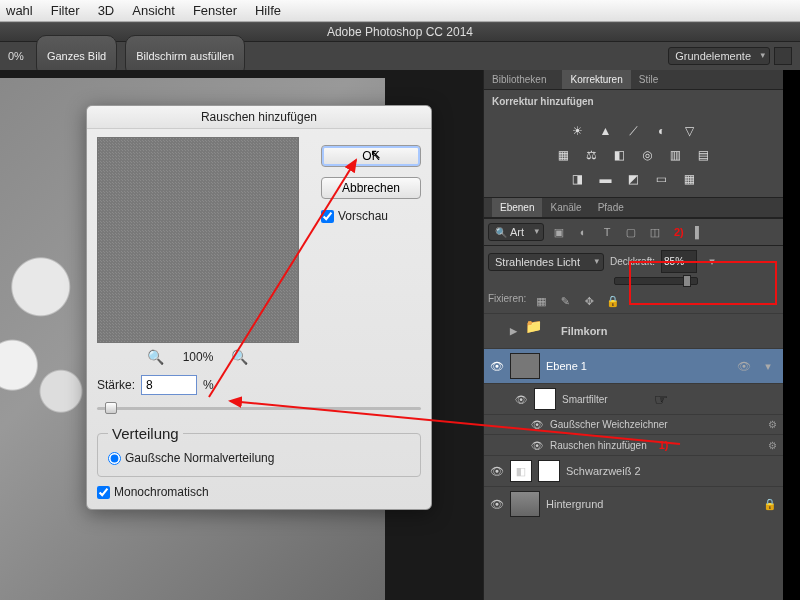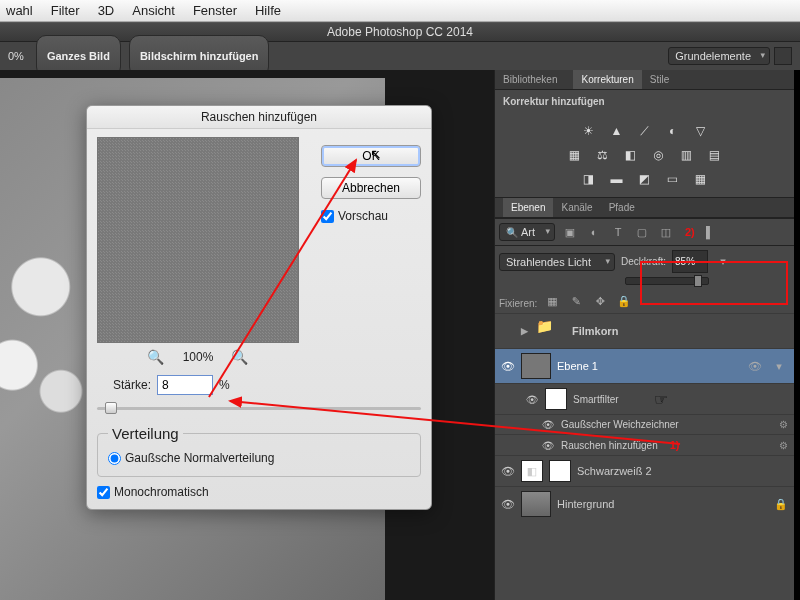--- a/index.html
+++ b/index.html
@@ -5,47 +5,47 @@
 * { margin: 0; padding: 0; box-sizing: border-box; font-family: "Lucida Grande", Arial, sans-serif; }
 body { background: #000; width: 800px; height: 600px; overflow: hidden; position: relative; }
 
 .menubar { background: linear-gradient(#fafafa,#e2e2e2); height: 22px; display: flex; align-items: center; padding: 0 6px; font-size: 13px; color: #222; border-bottom: 1px solid #aaa; }
 .menubar span { margin-right: 18px; }
 
 .titlebar { background: linear-gradient(#4a4a4a,#383838); height: 20px; display: flex; align-items: center; justify-content: center; color: #ddd; font-size: 12px; border-top: 1px solid #555; border-bottom: 1px solid #222; }
 
 .optbar { background: #444; height: 28px; display: flex; align-items: center; padding: 0 8px; gap: 8px; }
 .optbar .zoom { color: #ddd; font-size: 11px; margin-right: 4px; }
-.ps-btn { background: linear-gradient(#5a5a5a,#474747); border: 1px solid #2a2a2a; border-radius: 10px; color: #eee; font-size: 11px; padding: 14px 10px; cursor: pointer; font-weight: bold; }
+.ps-btn { background: linear-gradient(#5a5a5a,#474747); border: 1px solid #2a2a2a; border-radius: 10px; color: #eee; font-size: 11px; padding: 14px 10px; cursor: pointer; }
 .optbar .right { margin-left: auto; display: flex; align-items: center; gap: 4px; }
 .dropdown { background: #3a3a3a; border: 1px solid #222; color: #ddd; font-size: 11px; padding: 2px 18px 2px 6px; border-radius: 3px; position: relative; }
 .dropdown::after { content: "▾"; position: absolute; right: 4px; font-size: 9px; color: #aaa; }
 .square { width: 18px; height: 18px; background: #3a3a3a; border: 1px solid #222; }
 
 .canvas { position: absolute; top: 70px; left: 0; width: 500px; height: 530px; background: #1a1a1a; }
 .canvas .photo { position: absolute; top: 8px; left: -20px; width: 405px; height: 522px; background: radial-gradient(circle at 15% 40%, #e8e8e8 0 28px, transparent 30px), radial-gradient(circle at 8% 55%, #f0f0f0 0 24px, transparent 26px), radial-gradient(circle at 20% 60%, #ddd 0 20px, transparent 22px), linear-gradient(135deg, #888 0%, #999 40%, #6a6a6a 100%); filter: blur(0.5px); }
 
-.right-panel { position: absolute; top: 70px; right: 6px; width: 300px; height: 530px; background: #474747; color: #ccc; font-size: 11px; border-left: 1px solid #222; }
+.right-panel { position: absolute; top: 70px; right: 17px; width: 300px; height: 530px; background: #474747; color: #ccc; font-size: 11px; border-left: 1px solid #222; }
 .panel-tabs { display: flex; background: #3a3a3a; border-bottom: 1px solid #222; }
 .panel-tabs span { padding: 4px 8px; font-size: 10px; color: #aaa; }
 .panel-tabs span.active { background: #525252; color: #eee; margin-left: 8px; }
 .panel-section { padding: 6px 8px; }
 .icon-row { display: flex; gap: 8px; padding: 4px 0; justify-content: center; }
 .icon { width: 20px; height: 16px; display: inline-flex; align-items: center; justify-content: center; color: #ddd; font-size: 12px; }
 
 .layers-head { display: flex; align-items: center; gap: 6px; padding: 4px; border-top: 1px solid #222; border-bottom: 1px solid #222; }
 .layers-head .dropdown { flex: 0 0 auto; }
 .small-icon { width: 18px; height: 16px; color: #aaa; font-size: 11px; display: inline-flex; align-items: center; justify-content: center; }
 
 .blend-row { display: flex; align-items: center; gap: 6px; padding: 4px; }
 .blend-row input[type=text] { background: #333; border: 1px solid #222; color: #eee; width: 36px; font-size: 10px; padding: 5px 2px; }
 .slider-bar { height: 8px; background: #333; border: 1px solid #222; border-radius: 2px; position: relative; width: 84px; }
 .slider-bar .knob { position: absolute; top: -3px; width: 8px; height: 12px; background: #888; border: 1px solid #222; }
 
-.lock-row { display: flex; align-items: flex-end; gap: 6px; padding: 4px; font-size: 10px; color: #aaa; }
+.lock-row { display: flex; align-items: flex-start; gap: 6px; padding: 4px; font-size: 10px; color: #aaa; }
 
 .layer-list { }
 .layer-row { display: flex; align-items: center; gap: 6px; padding: 4px 6px; border-top: 1px solid #3a3a3a; min-height: 28px; }
 .layer-row.group { font-weight: 600; }
 .eye { width: 14px; text-align: center; color: #ccc; }
 .thumb { width: 30px; height: 26px; background: #888; border: 1px solid #222; flex-shrink: 0; }
 .thumb.white { background: #fff; }
 .thumb.folder { background: none; border: none; font-size: 14px; color: #bbb; }
 .thumb.adj { background: #fff; display: flex; align-items: center; justify-content: center; }
 .layer-row.selected { background: #5b7aa0; color: #fff; }
@@ -63,21 +63,21 @@
 .dialog .dtitle { text-align: center; padding: 4px; font-size: 12px; border-bottom: 1px solid #ccc; background: linear-gradient(#f4f4f4,#e4e4e4); border-radius: 6px 6px 0 0; }
 .dialog .dbody { padding: 8px 10px 10px; position: relative; }
 .preview { width: 202px; height: 206px; background: repeating-conic-gradient(#7a7a7a 0 1deg, #888 1deg 2deg); background-size: 3px 3px; border: 1px solid #777; filter: contrast(1.2); }
 .dlg-btn { display: block; width: 100px; background: linear-gradient(#fafafa,#e2e2e2); border: 1px solid #999; border-radius: 4px; padding: 3px 0; font-size: 12px; text-align: center; margin-bottom: 10px; cursor: pointer; }
 .dlg-btn.default { box-shadow: 0 0 0 2px #a8c8ff inset; }
 .btn-col { position: absolute; top: 16px; right: 10px; }
 .chk { display: flex; align-items: flex-end; gap: 4px; font-size: 12px; }
 .chk input { width: 13px; height: 13px; }
 .zoom-row { display: flex; align-items: center; justify-content: center; gap: 18px; margin: 6px 0 10px; }
 .mag { font-size: 14px; }
-.strength { display: flex; align-items: center; gap: 6px; margin: 6px 16px; }
+.strength { display: flex; align-items: center; gap: 6px; margin: 6px 0; }
 .strength input[type=text] { width: 56px; border: 1px solid #6a8fd0; padding: 2px 4px; font-size: 12px; }
 .hslider { position: relative; height: 14px; margin: 2px 0 10px; }
 .hslider .track { position: absolute; top: 6px; left: 0; right: 0; height: 3px; background: #bbb; border-radius: 2px; }
 .hslider .knob { position: absolute; top: 1px; width: 12px; height: 12px; background: linear-gradient(#fff,#ccc); border: 1px solid #888; border-radius: 2px; }
 .fieldset { border: 1px solid #bbb; border-radius: 4px; padding: 6px 10px 8px; margin-top: 4px; }
 .fieldset legend { font-size: 15px; padding: 0 4px; }
 .radio-row { display: flex; align-items: center; gap: 4px; font-size: 12px; margin: 3px 0; }
 .monorow { margin-top: 8px; }
 
 .cursor { position: absolute; font-size: 14px; color: #000; pointer-events: none; }
@@ -97,21 +97,21 @@
   <span>Hilfe</span>
 </div>
 
 <div class="titlebar">
   <span>Adobe Photoshop CC 2014</span>
 </div>
 
 <div class="optbar">
   <span class="zoom">0%</span>
   <button class="ps-btn">Ganzes Bild</button>
-  <button class="ps-btn">Bildschirm hinzufügen</button>
+  <button class="ps-btn">Bildschirm ausfüllen</button>
   <div class="right">
     <div class="dropdown">Grundelemente</div>
     <div class="square"></div>
   </div>
 </div>
 
 <div class="canvas">
   <div class="photo"></div>
 </div>
 

